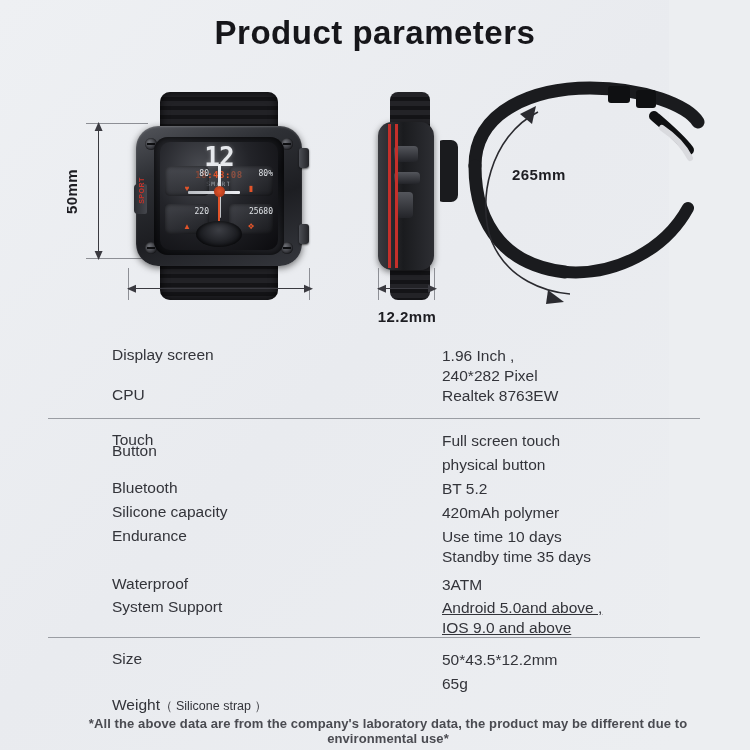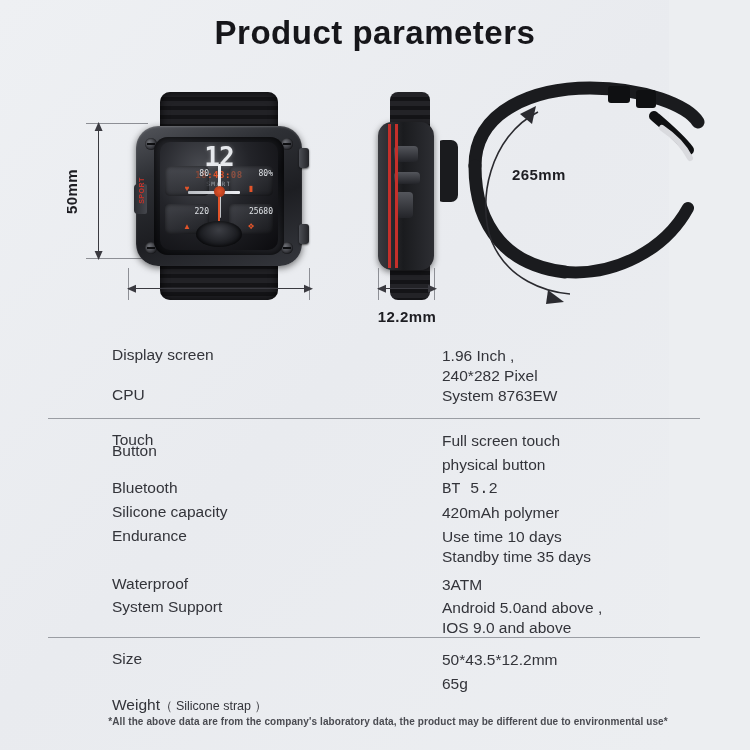--- a/index.html
+++ b/index.html
@@ -373,21 +373,21 @@
   .paren-small {
     font-size: 12.5px;
   }
 
   .footnote {
     position: absolute;
     top: 716px;
     left: 88px;
     width: 600px;
     text-align: center;
-    font-size: 10px;
+    font-size: 13px;
     font-weight: bold;
     color: #4a4b51;
     letter-spacing: .1px;
   }
 </style>
 </head>
 <body>
 
 <div class="page">
 
@@ -506,53 +506,53 @@
 
   <div class="specs">
 
     <div>
       <div class="spec-label" style="top:10px;">Display screen</div>
       <div class="spec-value" style="top:10px;">1.96 Inch ,
 240*282 Pixel</div>
     </div>
     <div>
       <div class="spec-label" style="top:50px;">CPU</div>
-      <div class="spec-value" style="top:50px;">System 8763EW</div>
+      <div class="spec-value" style="top:50px;">Realtek 8763EW</div>
     </div>
 
     <div class="divider" style="top:82px;"></div>
 
     <div>
       <div class="spec-label" style="top:95px;">Touch</div>
       <div class="spec-value" style="top:95px;">Full screen touch</div>
     </div>
     <div>
       <div class="spec-label" style="top:106px;">Button</div>
       <div class="spec-value" style="top:119px;text-align:center;">physical button</div>
     </div>
     <div>
       <div class="spec-label" style="top:143px;">Bluetooth</div>
-      <div class="spec-value" style="top:143px;font-family:Liberation Mono, monospace;">BT 5.2</div>
+      <div class="spec-value" style="top:143px;">BT 5.2</div>
     </div>
     <div>
       <div class="spec-label" style="top:167px;">Silicone capacity</div>
       <div class="spec-value" style="top:167px;">420mAh polymer</div>
     </div>
     <div>
       <div class="spec-label" style="top:191px;text-align:right;">Endurance</div>
       <div class="spec-value" style="top:191px;">Use time 10 days
 Standby time 35 days</div>
     </div>
     <div>
       <div class="spec-label" style="top:239px;">Waterproof</div>
       <div class="spec-value" style="top:239px;">3ATM</div>
     </div>
     <div>
       <div class="spec-label" style="top:262px;">System Support</div>
-      <div class="spec-value" style="top:262px;">Android 5.0and above ,
+      <div class="spec-value" style="top:262px;text-decoration:underline;">Android 5.0and above ,
 IOS 9.0 and above</div>
     </div>
 
     <div class="divider" style="top:301px;"></div>
 
     <div>
       <div class="spec-label" style="top:314px;">Size</div>
       <div class="spec-value" style="top:314px;">50*43.5*12.2mm</div>
     </div>
     <div>

